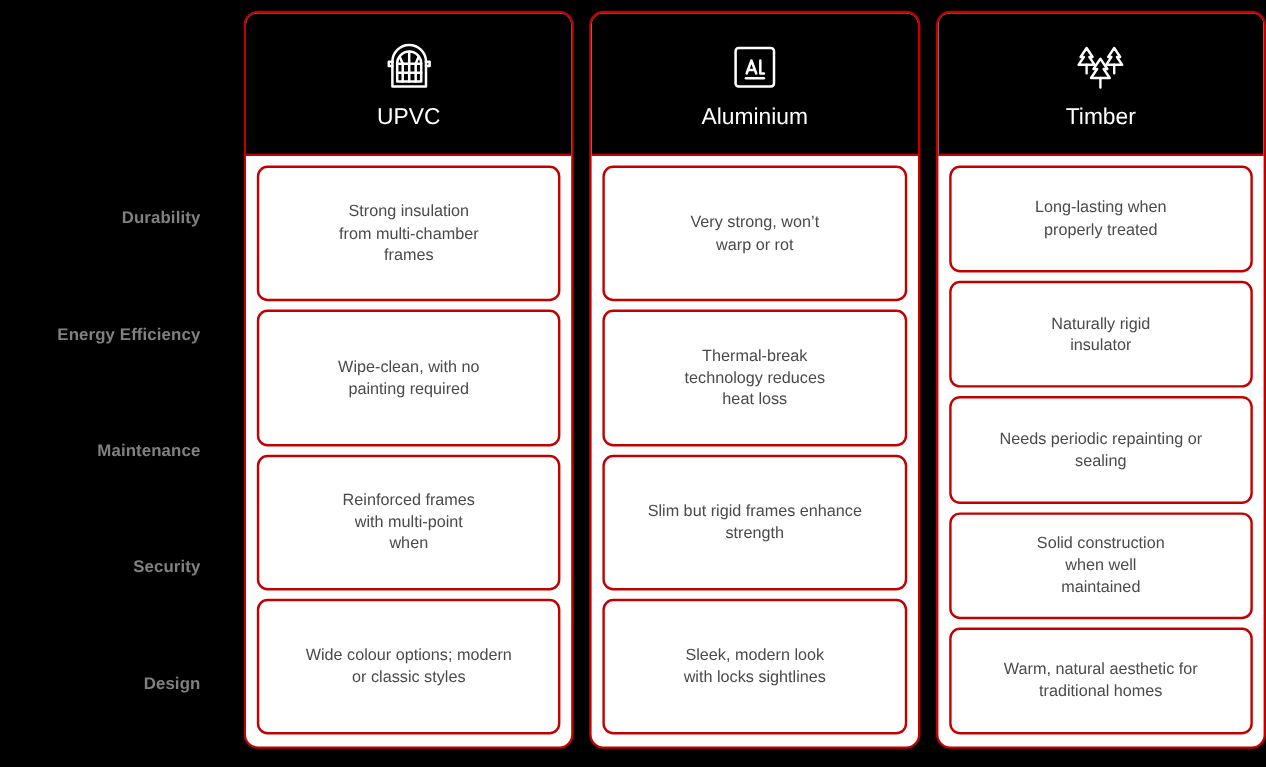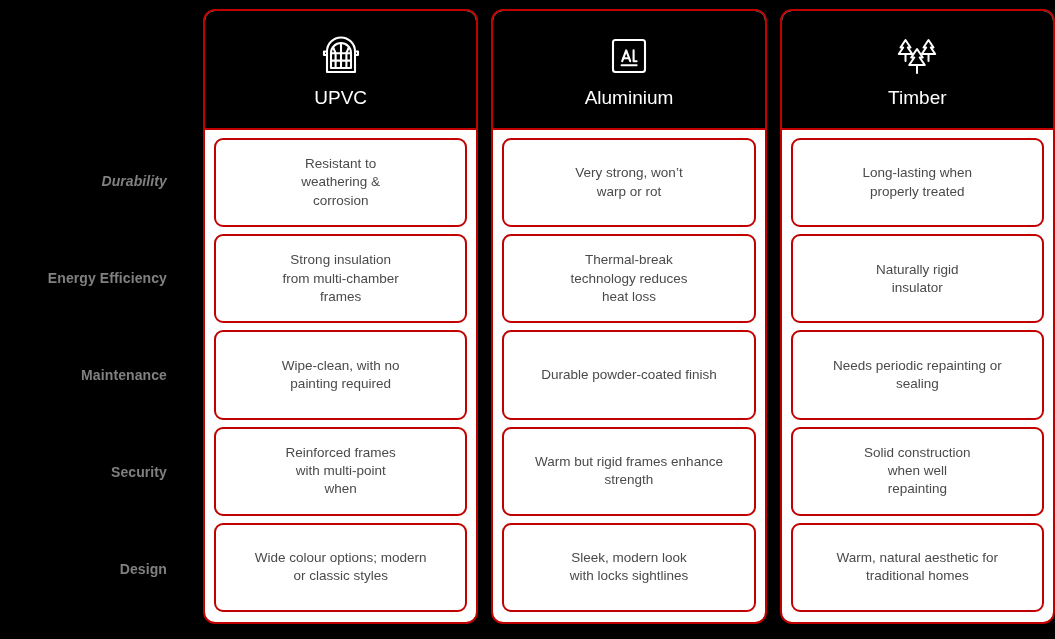--- a/index.html
+++ b/index.html
@@ -47,21 +47,21 @@
     text-align: right;
   }
   .rail-row-label {
     color: #808080;
     font-size: 14px;
     font-weight: bold;
     letter-spacing: 0.1px;
     line-height: 1.2;
     white-space: nowrap;
   }
-  .rr-0 { flex: 0 0 90px; font-style: italic; }
+  .rr-0 { flex: 0 0 90px; }
   .rr-1 { flex: 0 0 90px; margin-left: 24px; }
   .rr-2 { flex: 0 0 90px; }
   .rr-3 { flex: 0 0 90px; }
   .rr-4 { flex: 0 0 90px; }
 
   
   .columns {
     flex: 1 1 auto;
     height: 458px;
     display: flex;
@@ -182,25 +182,20 @@
             <line x1="29.8" y1="13.4" x2="27.4" y2="19.2"></line>
             <line x1="12" y1="26.6" x2="32" y2="26.6"></line>
             <line x1="16.6" y1="19.2" x2="16.6" y2="34"></line>
             <line x1="27.4" y1="19.2" x2="27.4" y2="34"></line>
           </svg>
         </span>
         <span class="col-title">UPVC</span>
       </div>
       <div class="col-body">
         <div class="cell">
-          <span class="cell-text">Resistant to
-weathering &amp;
-corrosion</span>
-        </div>
-        <div class="cell">
           <span class="cell-text">Strong insulation
 from multi-chamber
 frames</span>
         </div>
         <div class="cell">
           <span class="cell-text">Wipe-clean, with no
 painting required</span>
         </div>
         <div class="cell">
           <span class="cell-text">Reinforced frames
@@ -231,24 +226,21 @@
         <div class="cell">
           <span class="cell-text">Very strong, won’t
 warp or rot</span>
         </div>
         <div class="cell">
           <span class="cell-text">Thermal-break
 technology reduces
 heat loss</span>
         </div>
         <div class="cell">
-          <span class="cell-text">Durable powder-coated finish</span>
-        </div>
-        <div class="cell">
-          <span class="cell-text">Warm but rigid frames enhance
+          <span class="cell-text">Slim but rigid frames enhance
 strength</span>
         </div>
         <div class="cell">
           <span class="cell-text">Sleek, modern look
 with locks sightlines</span>
         </div>
       </div>
     </div>
 
     <div class="col">
@@ -277,21 +269,21 @@
           <span class="cell-text">Naturally rigid
 insulator</span>
         </div>
         <div class="cell">
           <span class="cell-text">Needs periodic repainting or
 sealing</span>
         </div>
         <div class="cell">
           <span class="cell-text">Solid construction
 when well
-repainting</span>
+maintained</span>
         </div>
         <div class="cell">
           <span class="cell-text">Warm, natural aesthetic for
 traditional homes</span>
         </div>
       </div>
     </div>
 
   </div>
 </div>

